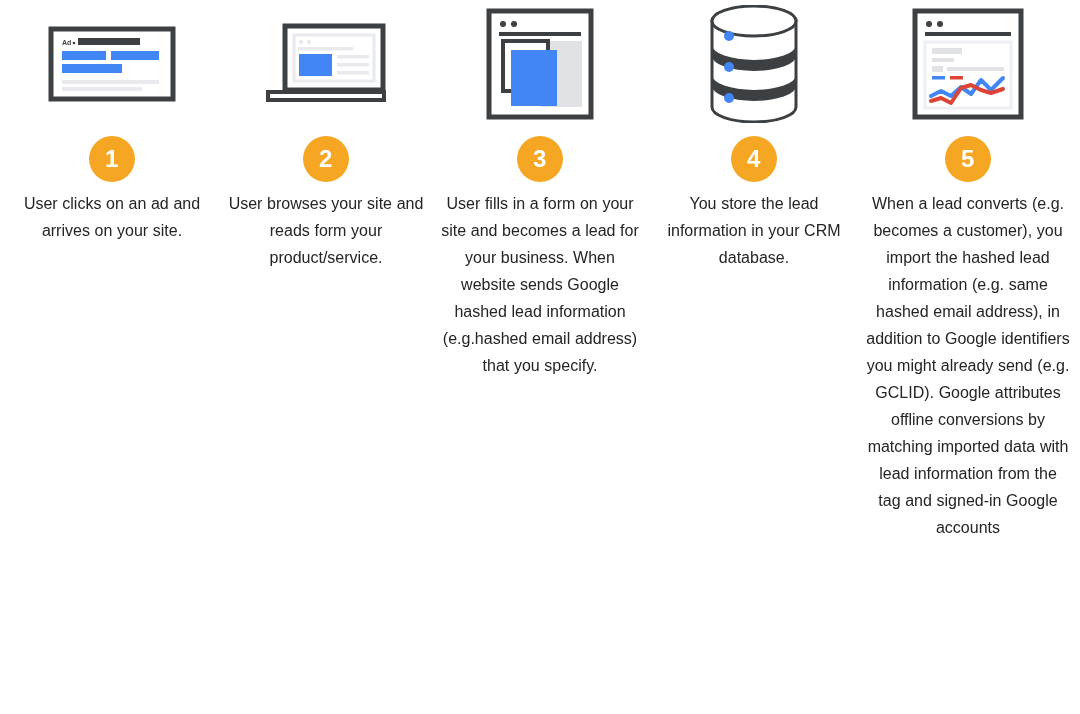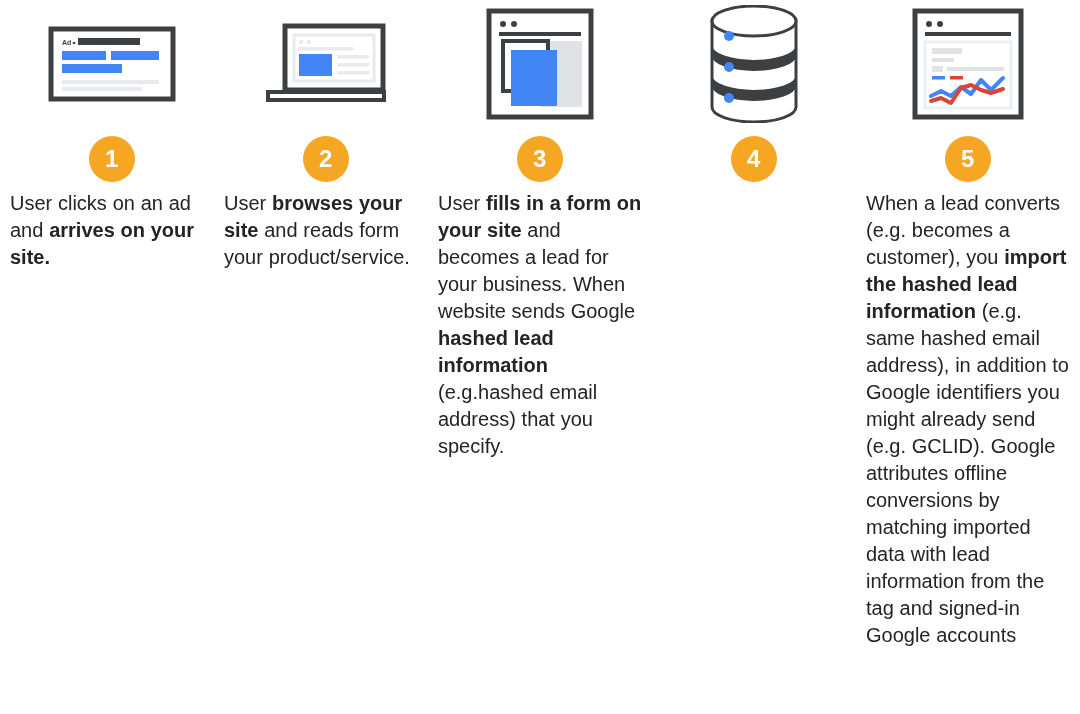--- a/index.html
+++ b/index.html
@@ -50,28 +50,28 @@
     display: flex;
     align-items: center;
     justify-content: center;
     color: #ffffff;
     font-size: 24px;
     font-weight: bold;
     line-height: 1;
     letter-spacing: 0.5px;
   }
   .caption {
-    font-size: 20px;
+    font-size: 16px;
     line-height: 27px;
-    text-align: left;
+    text-align: center;
     color: #232425;
     padding: 0 2px;
     word-spacing: 0.2px;
   }
-  .caption b { font-weight: bold; }
+  .caption b { font-weight: normal; }
   svg { display: block; }
 </style>
 </head>
 <body style="background: rgb(255, 255, 255);">
 
 <div class="board">
 
   <div class="step">
     <div class="icon-zone">
       <span>
@@ -153,20 +153,23 @@
           <path d="M4 70 L4 81 A42 15 0 0 0 88 81 L88 70 A42 15 0 0 1 4 70 Z" fill="#3C4043"></path>
           <circle cx="21" cy="31" r="5" fill="#4285F4"></circle>
           <circle cx="21" cy="62" r="5" fill="#4285F4"></circle>
           <circle cx="21" cy="93" r="5" fill="#4285F4"></circle>
         </svg>
       </span>
     </div>
     <div class="badge-zone">
       <div class="badge" style="background: rgb(245, 166, 35); color: rgb(255, 255, 255);">4</div>
     </div>
+    <div class="caption">
+      <span><span>You </span><b>store the lead information</b><span> in your CRM database.</span></span>
+    </div>
   </div>
 
   <div class="step">
     <div class="icon-zone">
       <span>
         <svg width="112" height="112" viewBox="0 0 112 112">
           <rect x="3" y="3" width="106" height="106" fill="#ffffff" stroke="#3C4043" stroke-width="5"></rect>
           <circle cx="17" cy="16" r="3" fill="#3C4043"></circle>
           <circle cx="28" cy="16" r="3" fill="#3C4043"></circle>
           <rect x="13" y="24" width="86" height="4" fill="#3C4043"></rect>

